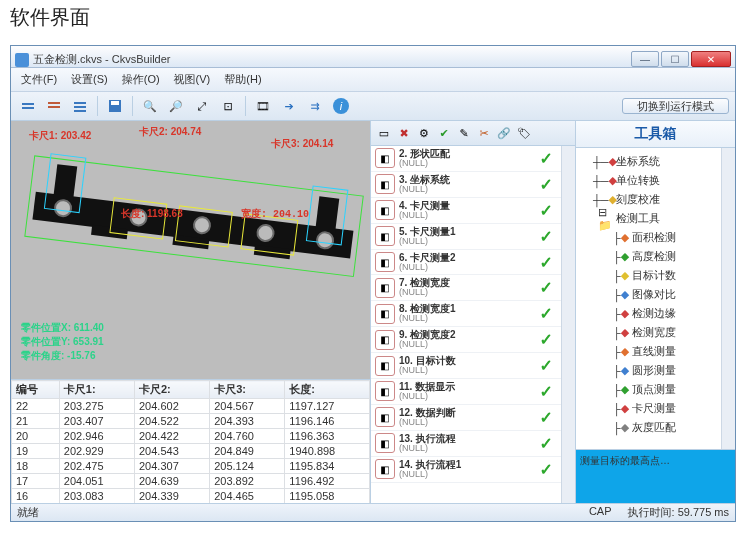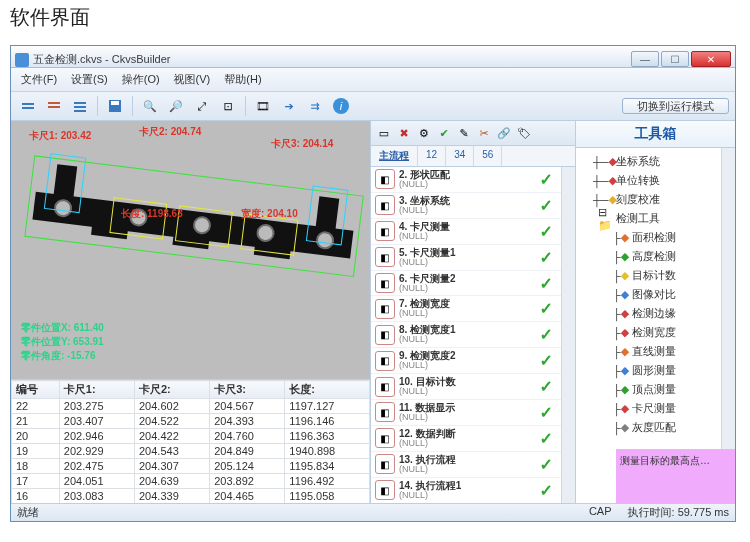--- a/index.html
+++ b/index.html
@@ -38,21 +38,21 @@
   .step-text { flex:1; line-height:1.1;}
   .step-text .t { font-weight:bold; font-size:10px; color:#333;}
   .step-text .s { font-size:9px; color:#888;}
   .check { color:#2ca82c; font-size:16px; font-weight:bold; padding-right:4px;}
   .right-panel { flex:1; display:flex; flex-direction:column; background:#fff;}
   .panel-header { padding:4px; text-align:center; color:#1a5aa8; font-weight:bold; font-size:14px; border-bottom:1px solid #bacfe3; background:linear-gradient(#f8fbfe,#e8f0f9);}
   .tree { flex:1; padding:4px 2px; overflow:auto;}
   .tree-item { display:flex; align-items:center; padding:2px 0 2px 20px; gap:4px; color:#333; font-size:11px;}
   .tree-item.sub { padding-left:36px;}
   .tree-ic { width:14px; height:14px; display:inline-flex; align-items:center; justify-content:center;}
-  .desc-box { border-top:1px solid #bacfe3; padding:4px; font-size:10px; color:#333; background:#f0abfc; height:54px;margin-left:40px;}
+  .desc-box { border-top:1px solid #bacfe3; padding:4px; font-size:10px; color:#333; background:#0ea5e9; height:54px;}
   .statusbar { display:flex; align-items:center; background:linear-gradient(#eef3fa,#dce7f3); border-top:1px solid #bacfe3; height:18px; padding:0 6px; font-size:10px; color:#333;}
   .statusbar .sp { margin-left:auto; display:flex; gap:16px;}
   
   .part { position:absolute; left:20px; top:60px; width:320px; height:120px; transform:rotate(7deg);}
   .part .bar { position:absolute; background:#111; }
   .part .hole { position:absolute; width:18px; height:18px; border-radius:50%; background:#bbb; border:2px solid #6b6b6b;}
   .rbox { position:absolute; border:1px solid #2bd3ff;}
   .gbox { position:absolute; border:1px solid #3de13d;}
   .ybox { position:absolute; border:1px solid #e8e83a;}
   .scrollbar-v { width:14px; background:#e9eef5; border-left:1px solid #cdd8e5;}
@@ -147,21 +147,21 @@
           <div class="hole" style="left:224px; top:34px;"></div>
           <div class="hole" style="left:284px; top:34px;"></div>
           <div class="gbox" style="left:-6px; top:-6px; width:332px; height:82px;"></div>
           <div class="rbox" style="left:10px; top:-10px; width:36px; height:56px;"></div>
           <div class="rbox" style="left:274px; top:-10px; width:36px; height:56px;"></div>
           <div class="ybox" style="left:78px; top:26px; width:54px; height:36px;"></div>
           <div class="ybox" style="left:144px; top:26px; width:54px; height:36px;"></div>
           <div class="ybox" style="left:210px; top:26px; width:54px; height:36px;"></div>
         </div>
         <div class="overlay-text" style="left:110px; top:86px; color:#d8362a;">长度: 1198.63</div>
-        <div class="overlay-text" style="left:230px; top:86px; color:#d8362a;">宽度: 204.10</div>
+        <div class="overlay-text" style="left:230px; top:86px; color:#d8362a;font-family:Liberation Mono, monospace;">宽度: 204.10</div>
         <div class="overlay-text" style="left:10px; top:200px; color:#2cd38a;">零件位置X: 611.40</div>
         <div class="overlay-text" style="left:10px; top:214px; color:#2cd38a;">零件位置Y: 653.91</div>
         <div class="overlay-text" style="left:10px; top:228px; color:#2cd38a;">零件角度: -15.76</div>
       </div>
       <div class="data-grid">
         <table>
           <thead>
               <tr id="grid-head">
                 <th>编号</th>
                 <th>卡尺1:</th>
@@ -229,26 +229,20 @@
       <div class="mid-toolbar">
         <div class="tbtn">▭</div>
         <div class="tbtn" style="color:#c03030">✖</div>
         <div class="tbtn">⚙</div>
         <div class="tbtn" style="color:#2a9a2a">✔</div>
         <div class="tbtn">✎</div>
         <div class="tbtn" style="color:#c05a20">✂</div>
         <div class="tbtn">🔗</div>
         <div class="tbtn">🏷</div>
       </div>
-      <div class="tabs">
-        <div class="tab active">主流程</div>
-        <div class="tab">12</div>
-        <div class="tab">34</div>
-        <div class="tab">56</div>
-      </div>
       <div style="display:flex; flex:1; overflow:hidden;">
         <div class="step-list" id="step-list">
             <div class="step">
               <div class="step-icon">◧</div>
               <div class="step-text">
                 <div class="t">2. 形状匹配</div>
                 <div class="s">(NULL)</div>
               </div>
               <div class="check">✓</div>
             </div>

